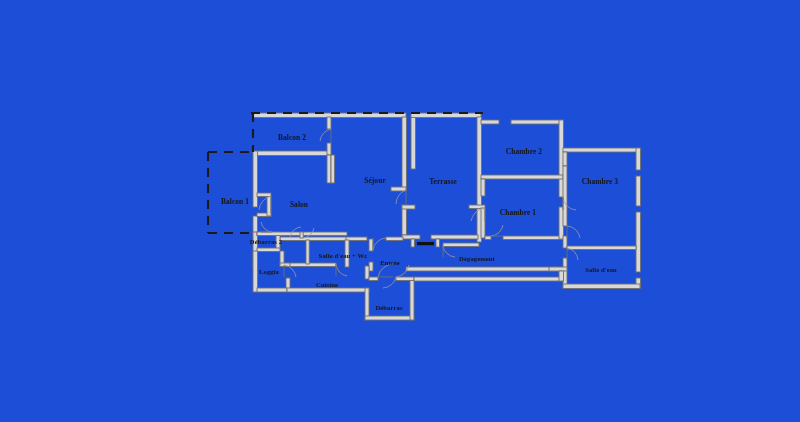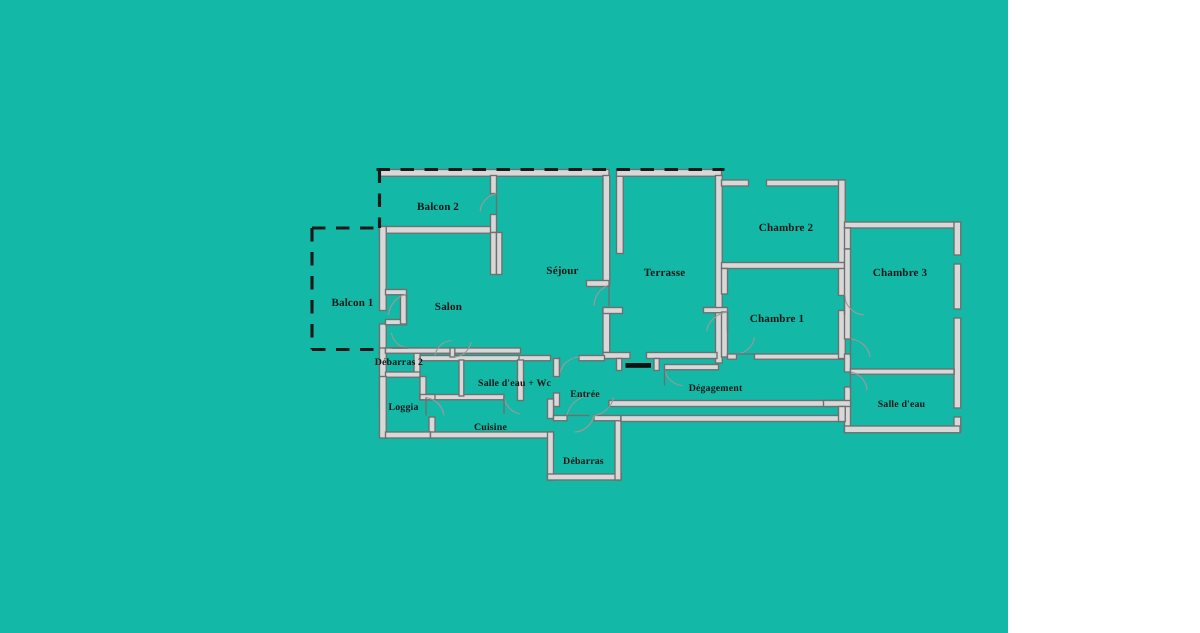--- a/index.html
+++ b/index.html
@@ -8,23 +8,23 @@
     background: #ffffff;
   }
   body {
     width: 800px;
     height: 422px;
     font-family: "Liberation Serif", serif;
     overflow: hidden;
   }
   #plan-root {
     position: relative;
-    width: 672px;
+    width: 800px;
     height: 422px;
-    background: #14b8a6;
+    background: #1d4ed8;
   }
   #floorplan-svg {
     display: block;
     width: 800px;
     height: 422px;
   }
   .wall-fill { fill: #d8d8d8; }
   .wall-outline { fill: none; stroke: #6f6f6f; stroke-width: 0.9; }
   .door-arc { fill: none; stroke: #9a9a9a; stroke-width: 0.8; }
   .door-leaf { fill: none; stroke: #6f6f6f; stroke-width: 0.9; }

